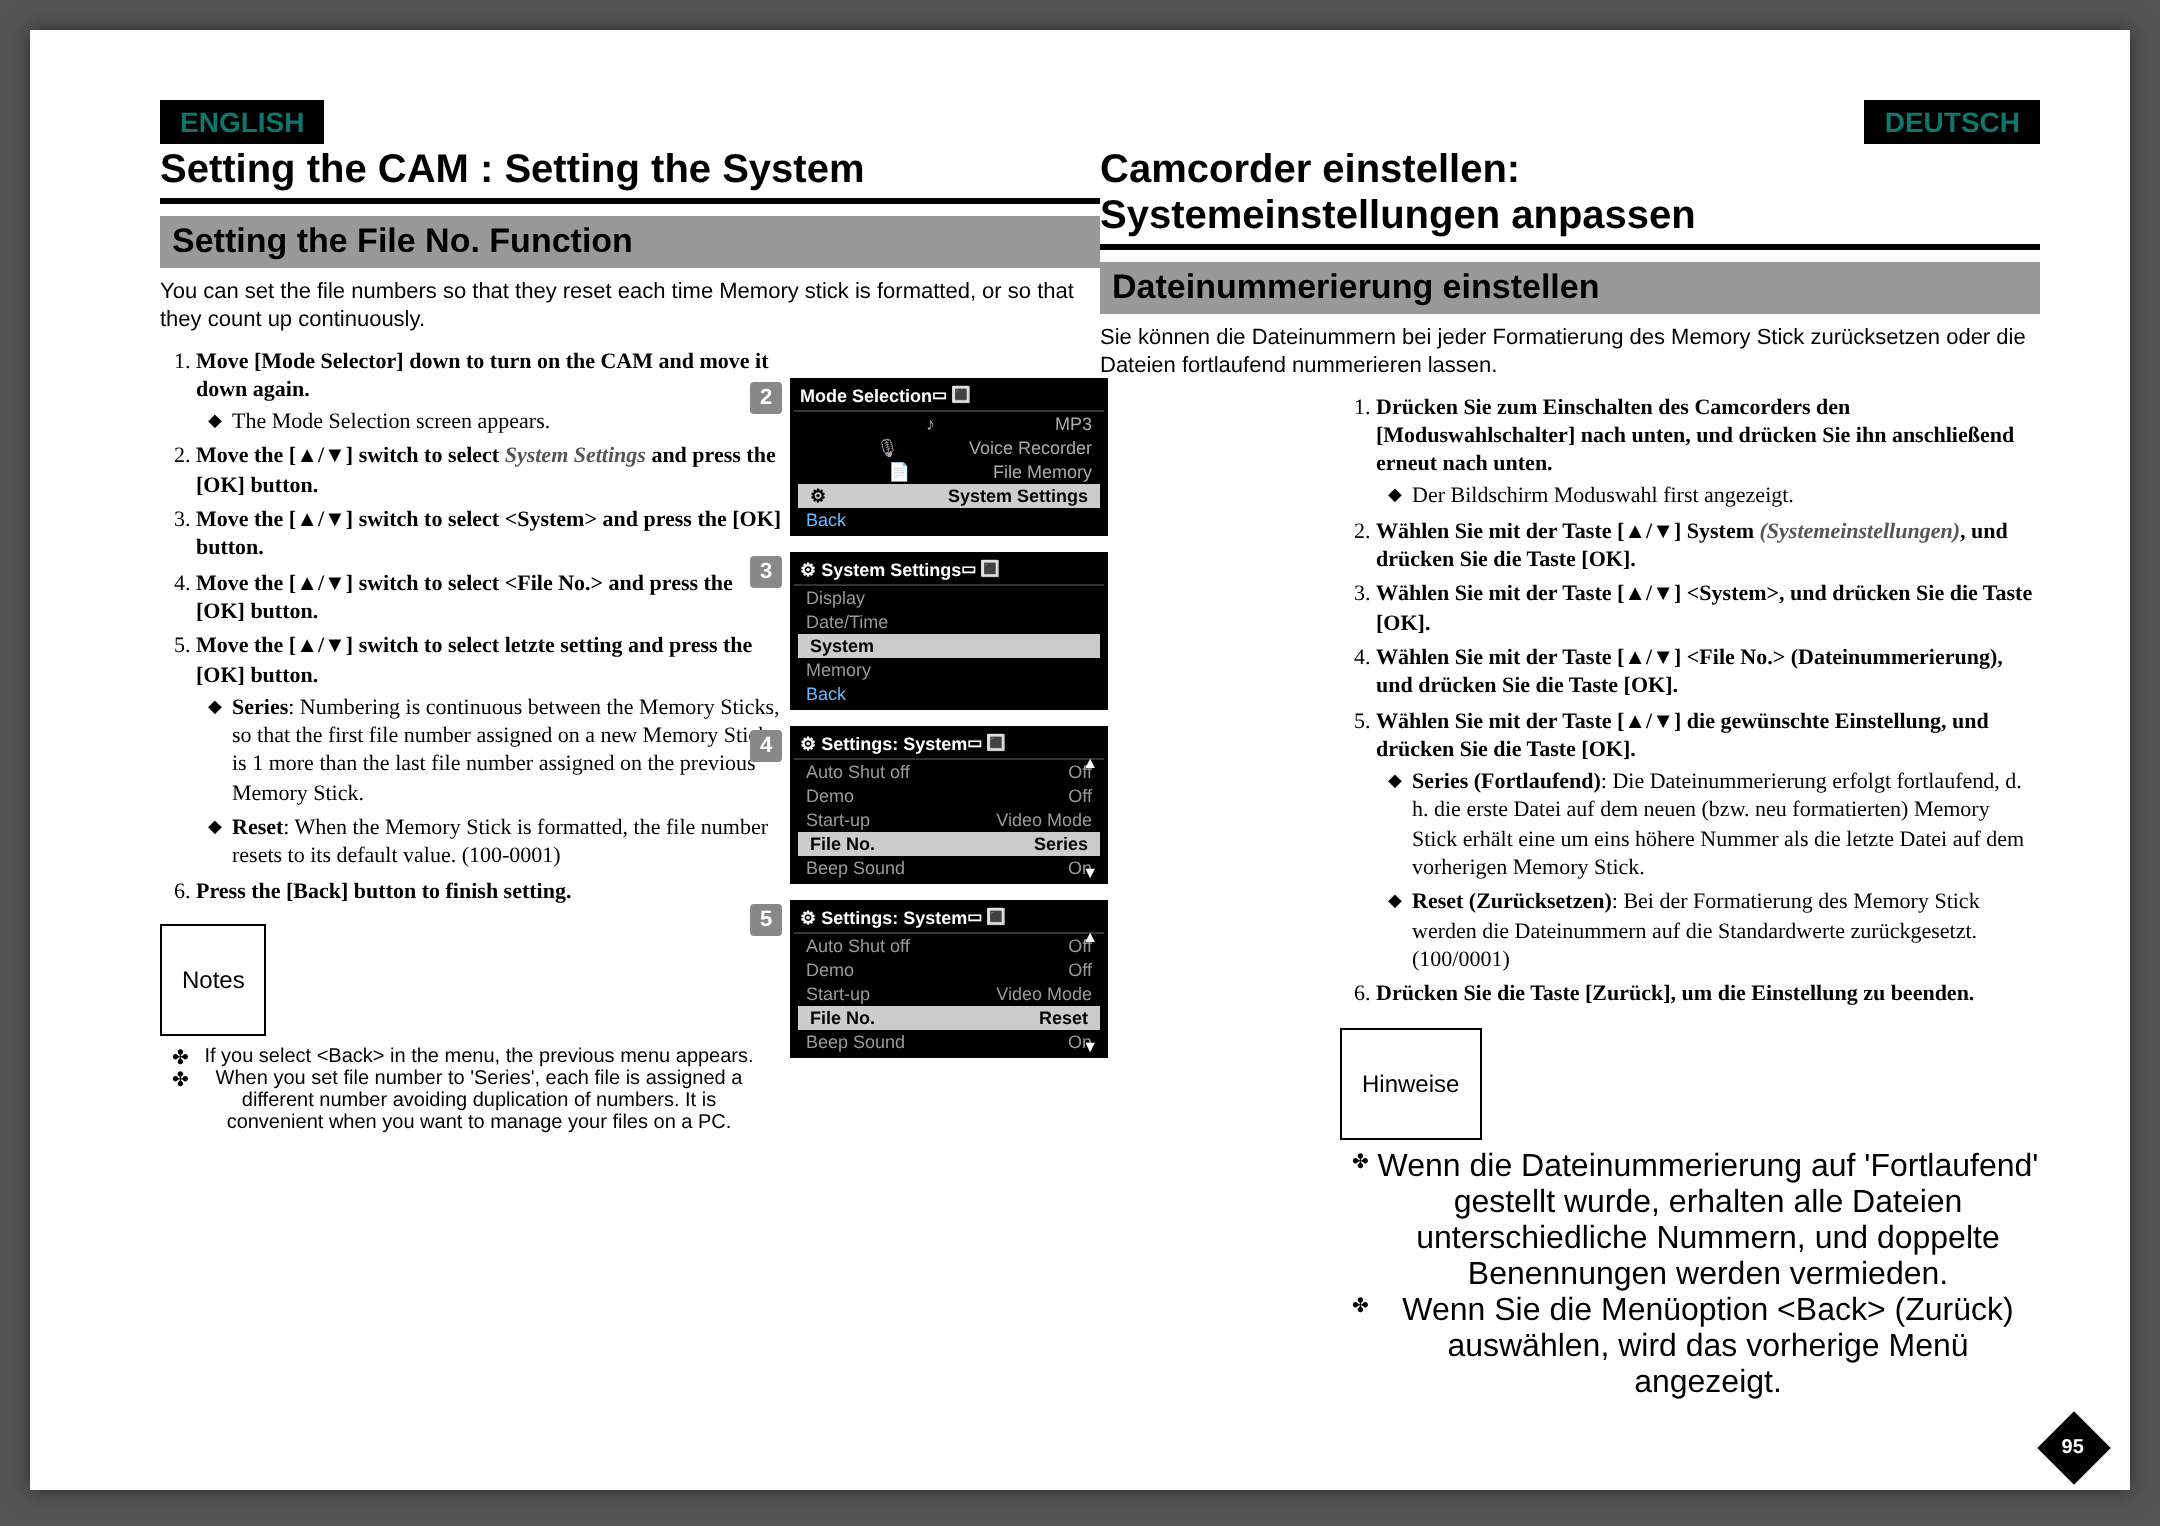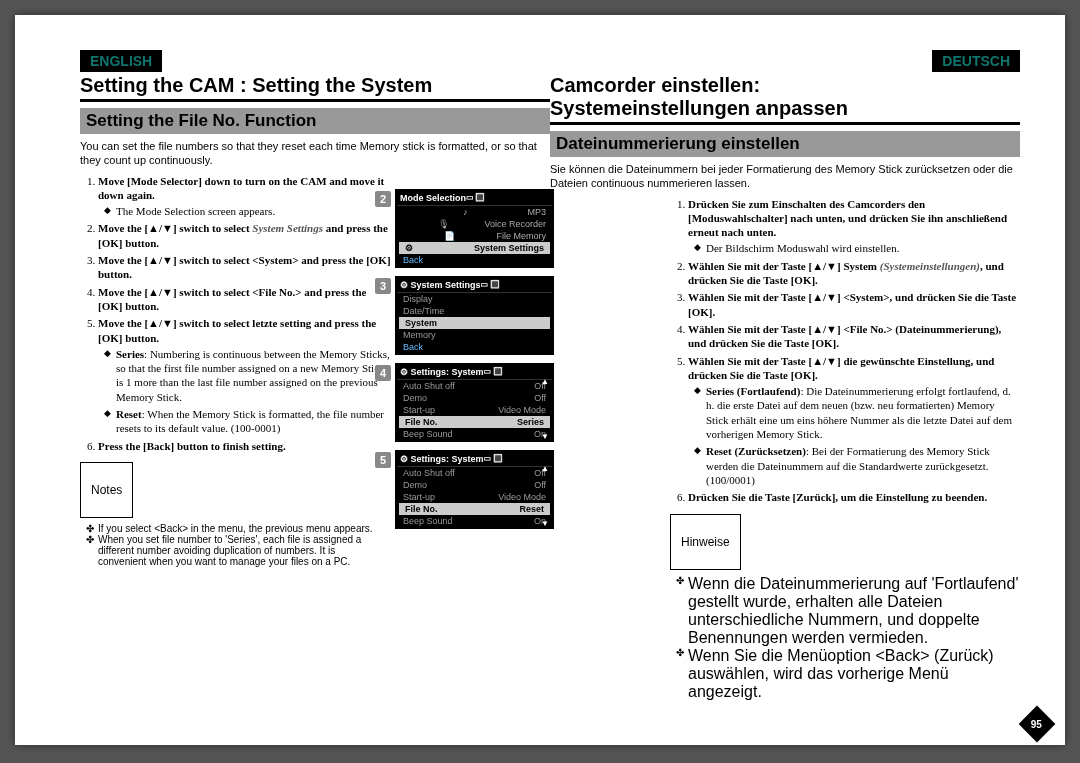--- a/index.html
+++ b/index.html
@@ -14,21 +14,21 @@
 .title-spacer{height:24px;}
 .subtitle{background:#999;color:#000;font-weight:bold;font-size:17px;padding:3px 6px;margin-top:6px;}
 .intro{font-size:11px;margin:5px 0 6px 0;line-height:1.3;}
 .steps{font-size:11px;margin:0;padding:0 0 0 18px;line-height:1.3;font-family:Liberation Serif, serif;}
 .steps li{margin-bottom:3px;}
 .steps b{font-weight:bold;}
 .steps i{font-style:italic;font-weight:bold;color:#555;}
 .sub{list-style:none;padding-left:0;margin:2px 0 2px 6px;}
 .sub li{position:relative;padding-left:12px;font-weight:normal;}
 .sub li:before{content:"◆";position:absolute;left:0;font-size:9px;top:1px;}
-.sub2{list-style:none;padding-left:0;margin:2px 0 2px 6px;}
+.sub2{list-style:none;padding-left:0;margin:2px 0 2px 6px;text-align:center;}
 .sub2 li{position:relative;padding-left:12px;font-weight:normal;}
 .sub2 li:before{content:"✤";position:absolute;left:0;font-size:10px;top:0;}
 .notes-box{border:1px solid #000;padding:20px 10px;display:inline-block;font-size:12px;margin-top:6px;margin-bottom:3px;}
 .col-left .steps{width:295px;}
 .col-left .sub2{width:295px;font-size:10px;}
 .col-right .steps{margin-left:120px;}
 .col-right .intro{margin-left:0;}
 .col-right .notes-zone{margin-left:120px;}
 .screens{position:absolute;left:380px;top:174px;width:180px;}
 .screen{background:#000;color:#fff;width:155px;margin-bottom:8px;font-size:9px;position:relative;padding:2px;}
@@ -86,25 +86,25 @@
 
   <div class="col col-right">
     <div class="title-spacer">
       <span class="lang-badge lang-right">DEUTSCH</span>
     </div>
     <div class="title">
       <span>Camcorder einstellen:</span><br>
       <span>Systemeinstellungen anpassen</span>
     </div>
     <div class="subtitle">Dateinummerierung einstellen</div>
-    <p class="intro">Sie können die Dateinummern bei jeder Formatierung des Memory Stick zurücksetzen oder die Dateien continuous nummerieren lassen.</p>
+    <p class="intro">Sie können die Dateinummern bei jeder Formatierung des Memory Stick zurücksetzen oder die Dateien fortlaufend nummerieren lassen.</p>
     <ol class="steps">
       <li><b>Drücken Sie zum Einschalten des Camcorders den [Moduswahlschalter] nach unten, und drücken Sie ihn anschließend erneut nach unten.</b>
         <ul class="sub">
-            <li>Der Bildschirm Moduswahl wird einstellen.</li>
+            <li>Der Bildschirm Moduswahl first angezeigt.</li>
           </ul>
       </li>
       <li><b>Wählen Sie mit der Taste [▲/▼] System </b><i>(Systemeinstellungen)</i><b>, und drücken Sie die Taste [OK].</b></li>
       <li><b>Wählen Sie mit der Taste [▲/▼] &lt;System&gt;, und drücken Sie die Taste [OK].</b></li>
       <li><b>Wählen Sie mit der Taste [▲/▼] &lt;File No.&gt; (Dateinummerierung), und drücken Sie die Taste [OK].</b></li>
       <li><b>Wählen Sie mit der Taste [▲/▼] die gewünschte Einstellung, und drücken Sie die Taste [OK].</b>
         <ul class="sub">
           <li><b>Series (Fortlaufend)</b><span>: Die Dateinummerierung erfolgt fortlaufend, d. h. die erste Datei auf dem neuen (bzw. neu formatierten) Memory Stick erhält eine um eins höhere Nummer als die letzte Datei auf dem vorherigen Memory Stick.</span></li>
           <li><b>Reset (Zurücksetzen)</b><span>: Bei der Formatierung des Memory Stick werden die Dateinummern auf die Standardwerte zurückgesetzt. (100/0001)</span></li>
         </ul>

